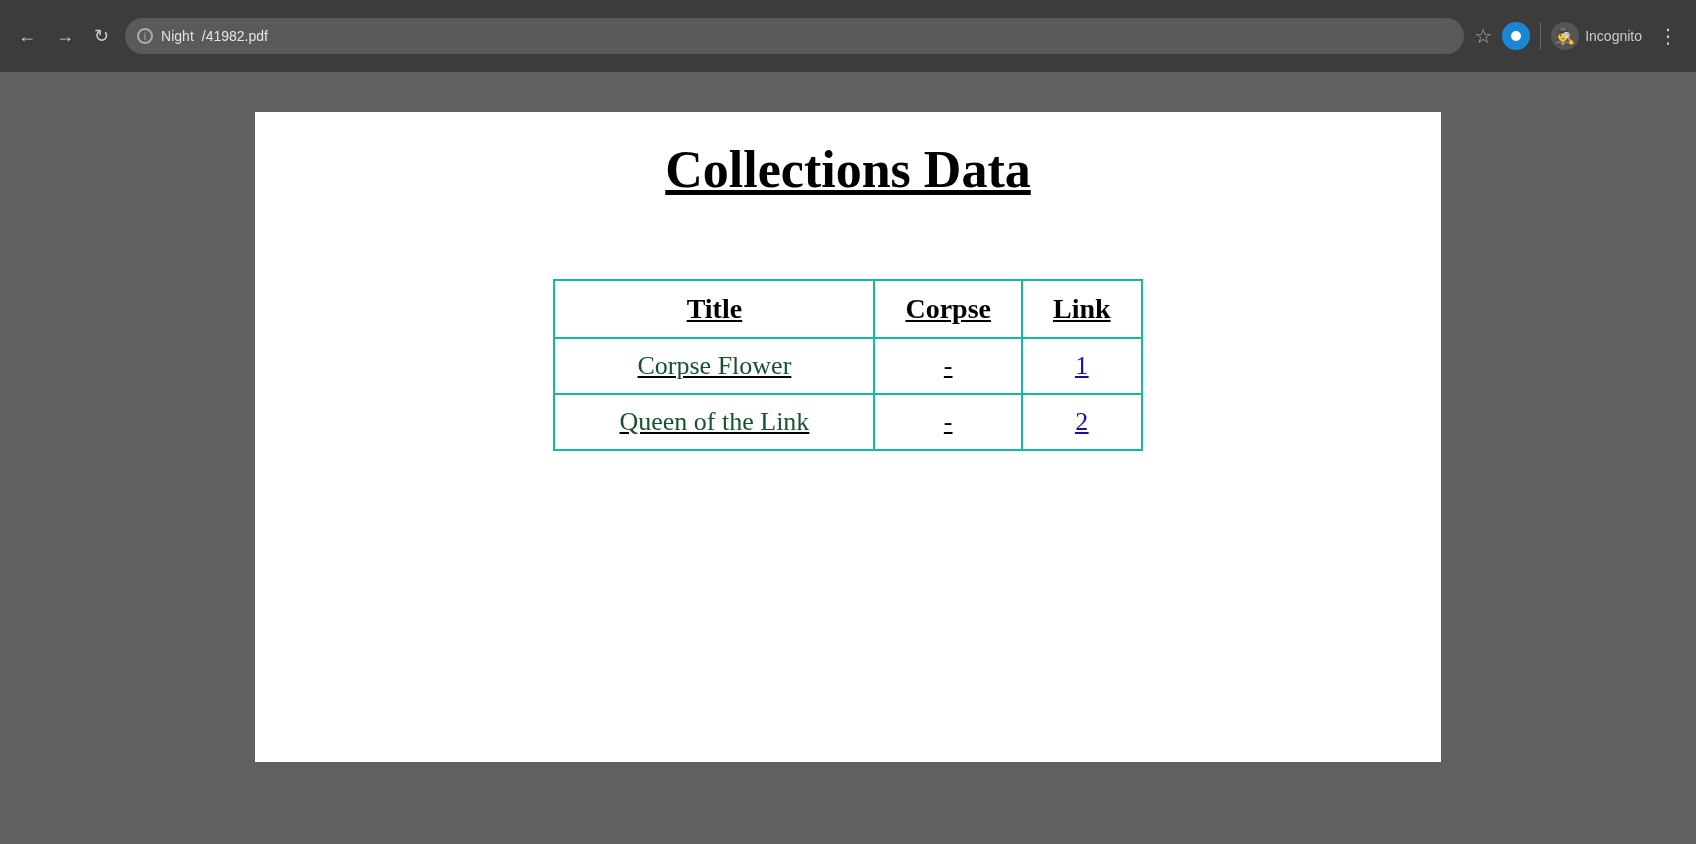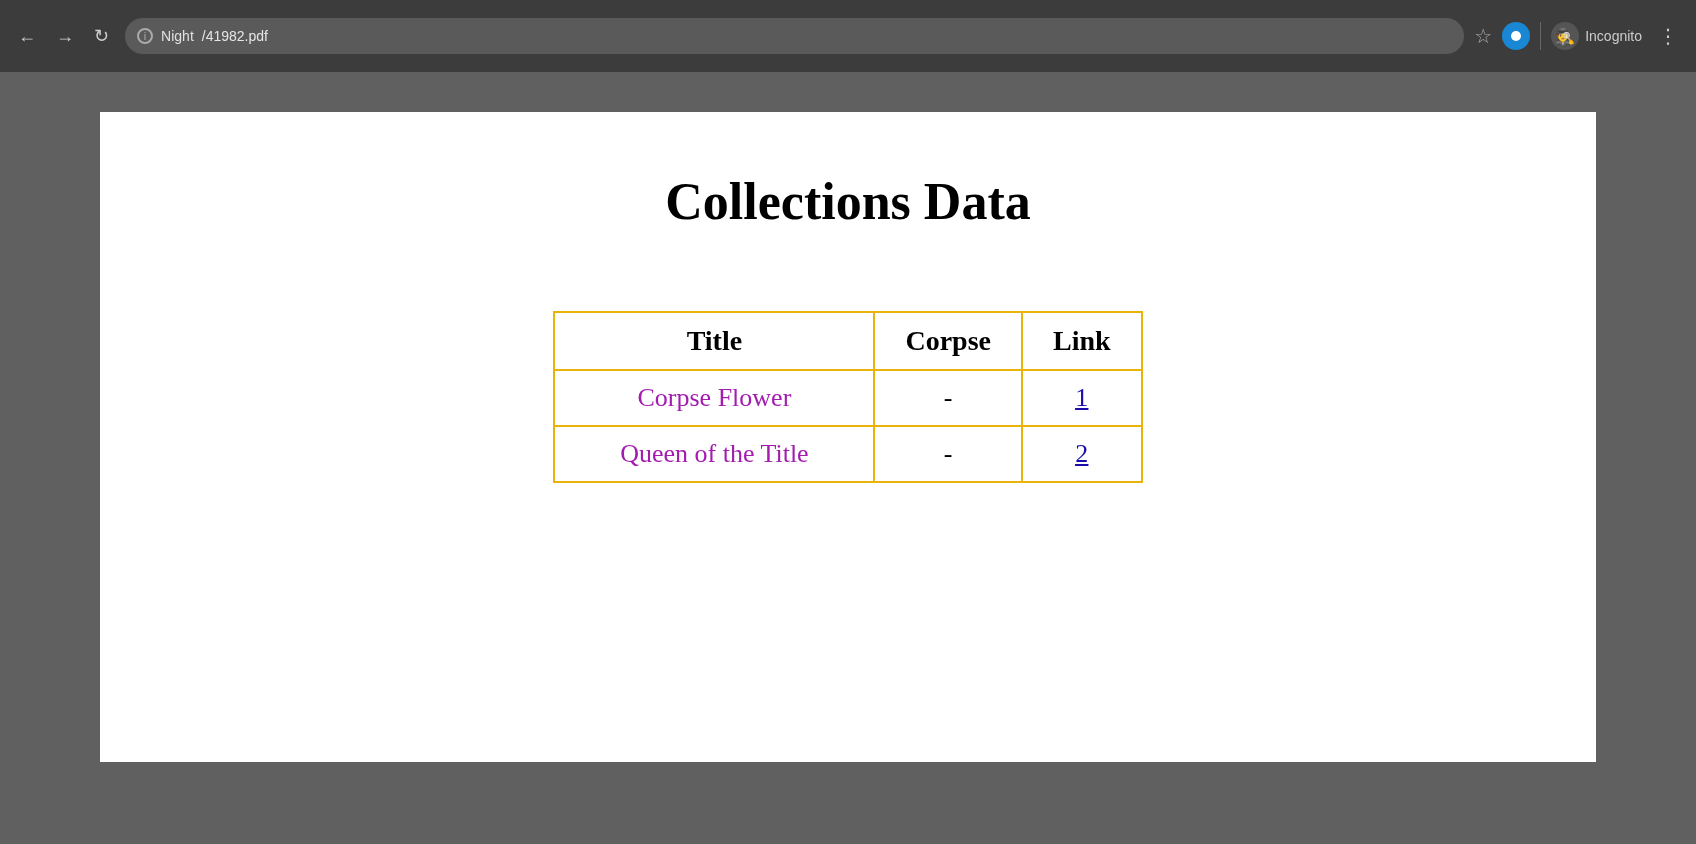--- a/index.html
+++ b/index.html
@@ -142,61 +142,62 @@
       padding: 40px 0;
       min-height: calc(844px - 72px);
       display: flex;
       justify-content: center;
       align-items: flex-start;
     }
 
     
     .pdf-page {
       background: white;
-      width: 1496px;
+      width: 1186px;
       max-width: 95vw;
       min-height: 650px;
-      padding: 60px 80px;
+      padding: 28px 80px;
       display: flex;
       flex-direction: column;
       align-items: center;
+      text-decoration: underline;
     }
 
     .pdf-title {
       font-family: Georgia, 'Times New Roman', serif;
       font-size: 52px;
       font-weight: bold;
       color: #000;
       text-align: center;
       margin-bottom: 80px;
     }
 
     
     .collections-table {
       border-collapse: collapse;
       font-family: Georgia, 'Times New Roman', serif;
       font-size: 26px;
     }
 
     .collections-table th,
     .collections-table td {
-      border: 2px solid #eab308;
+      border: 2px solid #14b8a6;
       padding: 12px 30px;
       text-align: center;
     }
 
     .collections-table th {
       font-weight: bold;
       color: #000;
       font-size: 28px;
     }
 
     .collections-table td.title-cell {
       text-align: center;
-      color: #a21caf;
+      color: #14532d;
       min-width: 320px;
     }
 
     .collections-table td.author-cell {
       color: #000;
       min-width: 100px;
     }
 
     .collections-table td.link-cell {
       color: #1a0dab;
@@ -256,20 +257,20 @@
           <th>Link</th>
         </tr>
       </thead>
       <tbody id="table-body">
       <tr>
             <td class="title-cell">Corpse Flower</td>
             <td class="author-cell">-</td>
             <td class="link-cell"><a href="#">1</a></td>
           </tr>
           <tr>
-            <td class="title-cell">Queen of the Title</td>
+            <td class="title-cell">Queen of the Link</td>
             <td class="author-cell">-</td>
             <td class="link-cell"><a href="#">2</a></td>
           </tr>
         </tbody>
     </table>
   </div>
 </div>
 
 </body></html>

